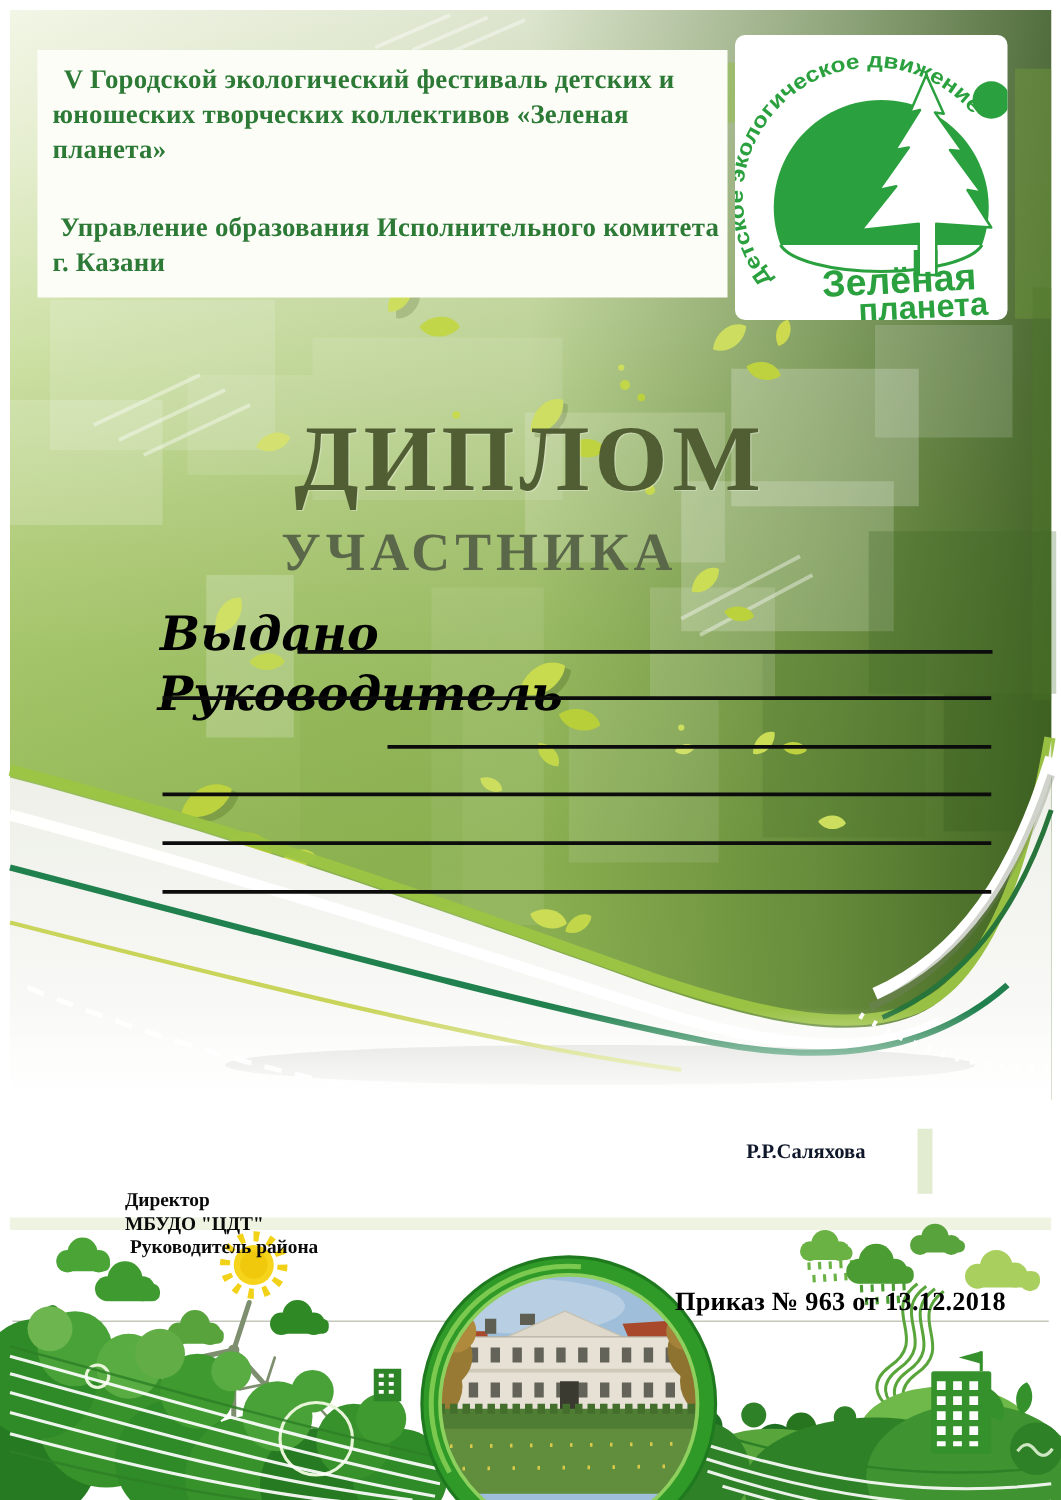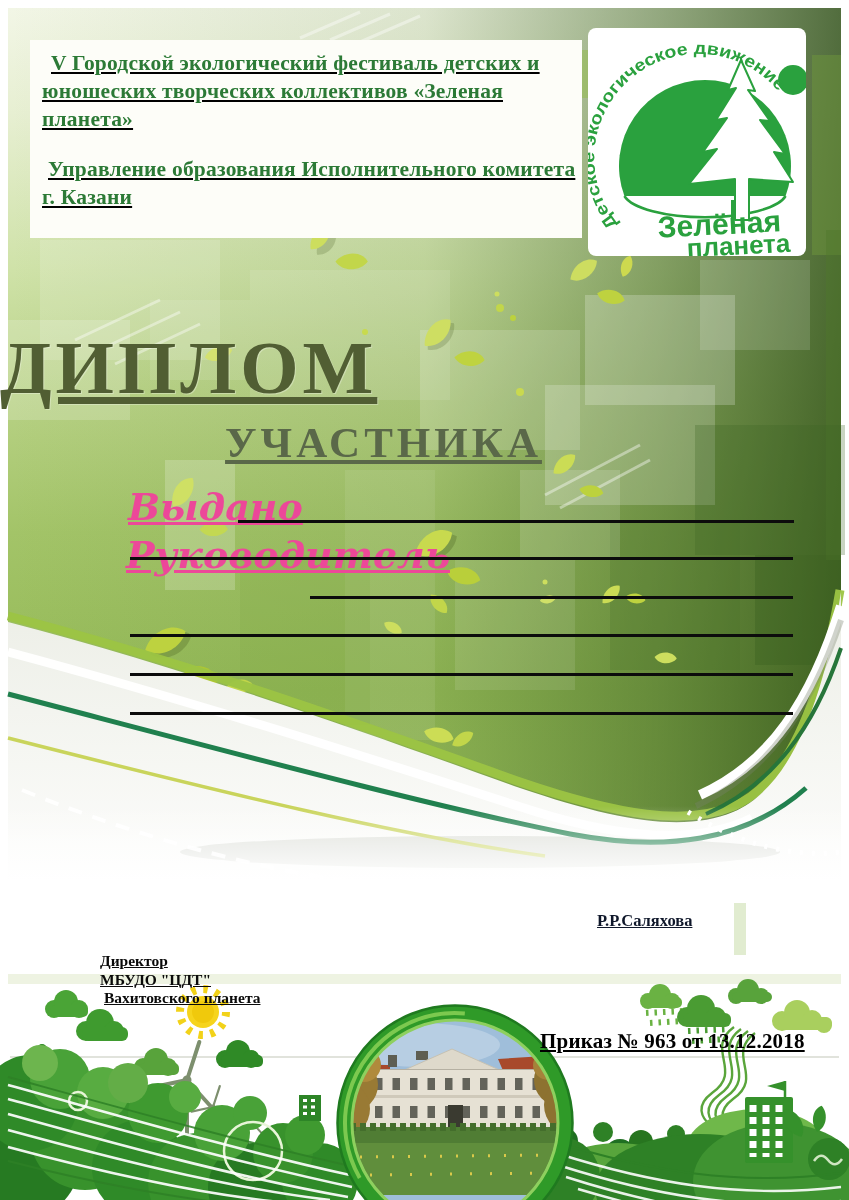--- a/index.html
+++ b/index.html
@@ -1,35 +1,35 @@
 <!DOCTYPE html>
 <html><head>
 <meta charset="utf-8">
 <style>
   html,body{margin:0;padding:0;background:#ffffff;}
   .page{position:relative;width:849px;height:1200px;background:#fff;overflow:hidden;
         font-family:"Liberation Serif",serif;}
   svg.bg{position:absolute;left:0;top:0;z-index:0;}
-  .layer{position:absolute;z-index:2;text-decoration:underline;}
+  .layer{position:absolute;z-index:2;}
 
   .textbox{left:30px;top:40px;width:552px;height:198px;background:#fdfdf8;}
   .textbox p{margin:0;padding:0 4px 0 12px;font-weight:bold;font-size:21.5px;line-height:28px;
              color:#2c7a36;letter-spacing:.2px;}
   .textbox p.first{padding-top:9px;text-indent:9px;}
-  .textbox p.second{margin-top:22px;text-indent:6px;}
+  .textbox p.second{margin-top:35px;text-indent:6px;}
 
   .logo-box{left:588px;top:28px;width:218px;height:228px;background:#ffffff;border-radius:8px;}
 
-  .title-main{left:0;top:330px;width:848px;font-size:75px;font-weight:bold;
+  .title-main{left:0;top:330px;width:848px;text-align:center;font-size:75px;font-weight:bold;
               color:#515e33;letter-spacing:4px;line-height:1;
               text-shadow:1px 1px 0 rgba(255,255,255,.3);}
   .title-sub{left:0;top:421px;width:767px;text-align:center;font-size:43px;font-weight:bold;
              color:#5a6849;letter-spacing:4px;line-height:1;}
 
-  .script{font-family:"DejaVu Serif",serif;font-style:italic;font-weight:bold;color:#ec4899;
+  .script{font-family:"DejaVu Serif",serif;font-style:italic;font-weight:bold;color:#000000;
           font-size:38px;line-height:1;}
   .lbl-issued{left:128px;top:488px;}
   .lbl-leader{left:126px;top:536px;}
 
   .line{position:absolute;z-index:2;height:3px;background:#0c0c0c;}
 
   .sig-block{left:100px;top:952px;font-weight:bold;font-size:15.5px;line-height:18.5px;color:#0a0a0a;}
   .sig-block .r3{padding-left:4px;}
   .sig-name{left:597px;top:911px;font-weight:bold;font-size:16.5px;color:#0f172a;}
 
@@ -411,18 +411,18 @@
   <div class="line" style="left:238px;top:520px;width:556px;"></div>
   <div class="line" style="left:130px;top:557px;width:663px;"></div>
   <div class="line" style="left:310px;top:596px;width:483px;"></div>
   <div class="line" style="left:130px;top:634px;width:663px;"></div>
   <div class="line" style="left:130px;top:673px;width:663px;"></div>
   <div class="line" style="left:130px;top:712px;width:663px;"></div>
 
   <div class="layer sig-block">
     <div>Директор</div>
     <div>МБУДО "ЦДТ"</div>
-    <div class="r3">Вахитовского планета</div>
+    <div class="r3">Руководитель района</div>
   </div>
   <div class="layer sig-name">Р.Р.Саляхова</div>
 
   <div class="layer order">Приказ № 963 от 13.12.2018</div>
 </div>
 
 </body></html>

